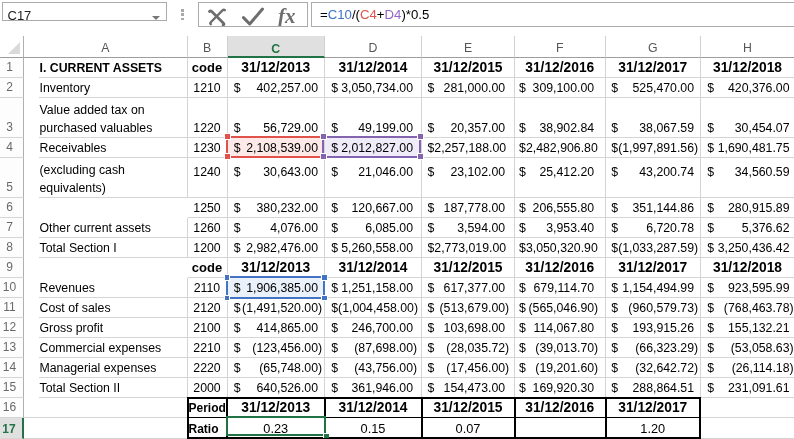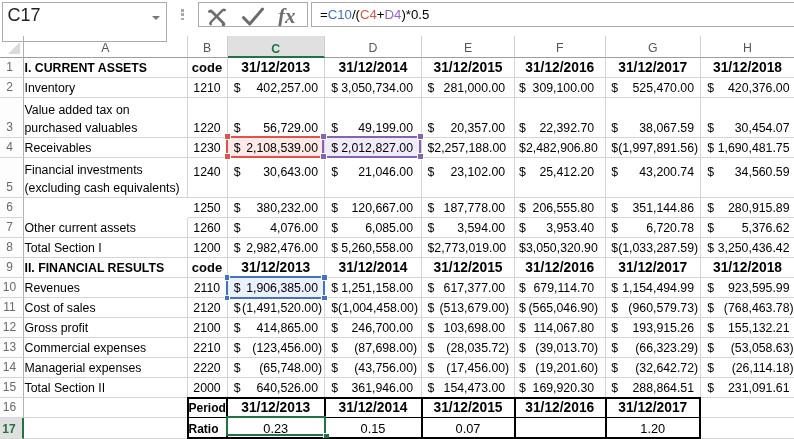--- a/index.html
+++ b/index.html
@@ -1,20 +1,20 @@
 <!DOCTYPE html>
 <html><head>
 <meta charset="utf-8">
 <style>
 * { margin:0; padding:0; box-sizing:border-box; }
 html,body { width:794px; height:439px; overflow:hidden; background:#fff;
   font-family:"Liberation Sans",sans-serif; }
 #bar { position:absolute; left:0; top:0; width:794px; height:36px; background:#fff; }
 .box { position:absolute; border:1px solid #ababab; background:#fff; }
-#namebox { left:2px; top:2px; width:165px; height:40px; font-size:18px; color:#222;
+#namebox { left:2px; top:2px; width:165px; height:19px; font-size:13px; color:#222;
   line-height:25px; padding-left:4.5px; }
 #namebox .arr { position:absolute; right:6.5px; top:13px; width:0; height:0;
   border-left:4px solid transparent; border-right:4px solid transparent;
   border-top:4.5px solid #777; }
 #dots { position:absolute; left:181px; top:9px; width:3px; height:11px;
   display:flex; flex-direction:column; justify-content:space-between; }
 #dots i { width:2.5px; height:2.5px; background:#a8a8a8; }
 #fxbox { left:198px; top:2px; width:110px; height:25px; }
 #fmbox { left:311px; top:2px; width:486px; height:25px; font-size:13.2px; color:#000;
   line-height:24px; padding-left:8px; }
@@ -32,21 +32,21 @@
 .tri { position:absolute; right:3.5px; bottom:2.5px; width:0; height:0;
   border-left:12px solid transparent; border-bottom:12px solid #dadada; }
 .hl { justify-content:center; color:#565656; border-right:1px solid #d0d0d0;
   border-bottom:1px solid #9e9e9e; padding-bottom:1.5px; }
 .hlsel { background:#e0e0e0; color:#217346; font-weight:bold;
   border-bottom:2.5px solid #217346; padding-bottom:0; }
 .gut { justify-content:center; padding-right:4px; padding-bottom:2.5px; color:#696969;
   font-size:12px; border-right:1px solid #b0b0b0; background:#fdfdfd; }
 .gutsel { background:#e0e0e0; color:#217346; font-weight:bold;
   border-right:2.5px solid #217346; }
-.a { padding-left:0.5px; }
+.a { padding-left:0.5px;margin-left:15px; }
 .two { display:block; line-height:17.3px; margin-bottom:-2.5px; }
 .bc { justify-content:center; }
 .bl { padding-left:1px; font-size:12px; }
 .vc { align-items:center; padding-top:1.5px; padding-bottom:12px; }
 .ct { justify-content:center; }
 .m { display:flex; width:100%; justify-content:space-between; }
 .hbox { position:absolute; border-width:2px; border-style:solid; }
 .hd { position:absolute; }
 </style>
 </head>
@@ -163,21 +163,21 @@
     </div>
 <div class="c mc" style="grid-area:4/6">
       <span class="m" style="padding:0 8.9px 0 5.5px">
         <span>$</span>
         <span>20,357.00</span>
       </span>
     </div>
 <div class="c mc" style="grid-area:4/7">
       <span class="m" style="padding:0 10.4px 0 4.1px">
         <span>$</span>
-        <span>22,392.70</span>
+        <span>38,902.84</span>
       </span>
     </div>
 <div class="c mc" style="grid-area:4/8">
       <span class="m" style="padding:0 6.0px 0 5.8px">
         <span>$</span>
         <span>38,067.59</span>
       </span>
     </div>
 <div class="c mc" style="grid-area:4/9">
       <span class="m" style="padding:0 4.5px 0 6.2px">
@@ -369,21 +369,20 @@
         <span>$</span>
         <span>(1,033,287.59)</span>
       </span>
     </div>
 <div class="c mc" style="grid-area:9/9">
       <span class="m" style="padding:0 4.5px 0 6.2px">
         <span>$</span>
         <span>3,250,436.42</span>
       </span>
     </div>
-<div class="c a b" style="grid-area:10/2">II. FINANCIAL RESULTS</div>
 <div class="c bc code" style="grid-area:10/3">code</div>
 <div class="c ct date" style="grid-area:10/4">31/12/2013</div>
 <div class="c ct date" style="grid-area:10/5">31/12/2014</div>
 <div class="c ct date" style="grid-area:10/6">31/12/2015</div>
 <div class="c ct date" style="grid-area:10/7">31/12/2016</div>
 <div class="c ct date" style="grid-area:10/8">31/12/2017</div>
 <div class="c ct date" style="grid-area:10/9">31/12/2018</div>
 <div class="c a" style="grid-area:11/2">Revenues</div>
 <div class="c bc" style="grid-area:11/3">2110</div>
 <div class="c mc" style="grid-area:11/4;background:#eaf1fb">

